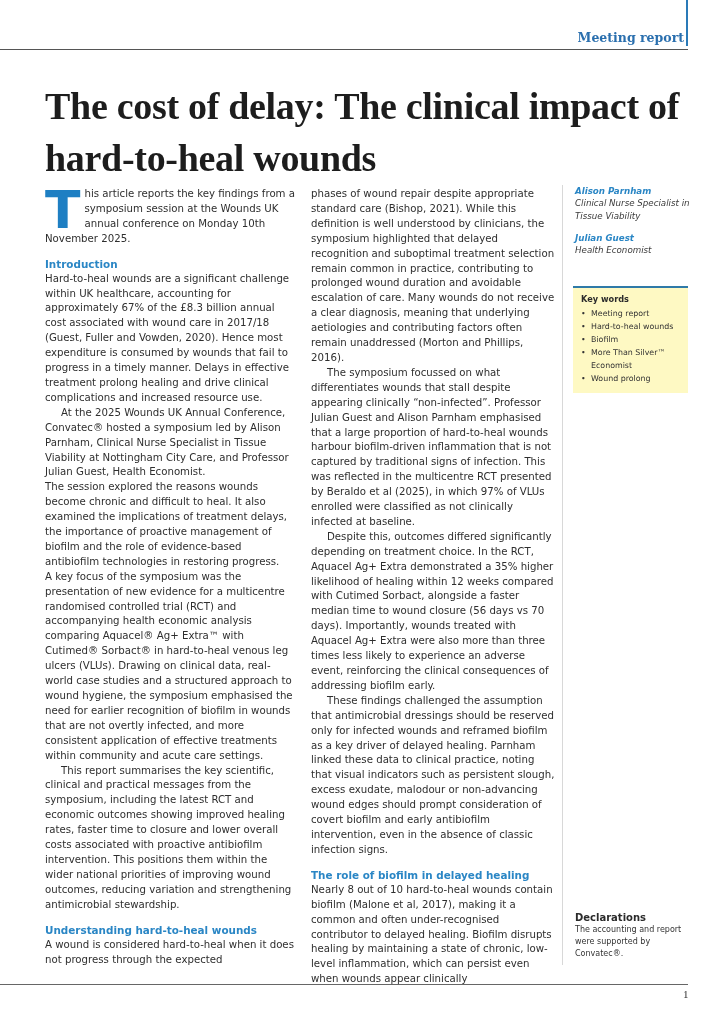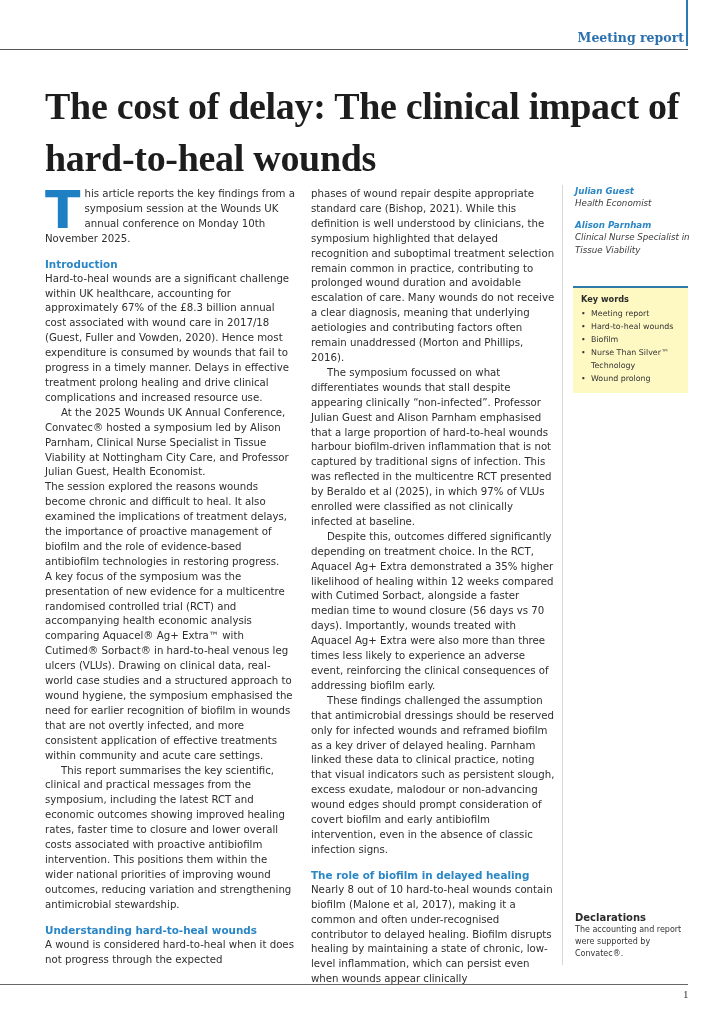--- a/index.html
+++ b/index.html
@@ -58,35 +58,35 @@
   <p>phases of wound repair despite appropriate standard care (Bishop, 2021). While this definition is well understood by clinicians, the symposium highlighted that delayed recognition and suboptimal treatment selection remain common in practice, contributing to prolonged wound duration and avoidable escalation of care. Many wounds do not receive a clear diagnosis, meaning that underlying aetiologies and contributing factors often remain unaddressed (Morton and Phillips, 2016).</p>
   <p class="indent">The symposium focussed on what differentiates wounds that stall despite appearing clinically “non-infected”. Professor Julian Guest and Alison Parnham emphasised that a large proportion of hard-to-heal wounds harbour biofilm-driven inflammation that is not captured by traditional signs of infection. This was reflected in the multicentre RCT presented by Beraldo et al (2025), in which 97% of VLUs enrolled were classified as not clinically infected at baseline.</p>
   <p class="indent">Despite this, outcomes differed significantly depending on treatment choice. In the RCT, Aquacel Ag+ Extra demonstrated a 35% higher likelihood of healing within 12 weeks compared with Cutimed Sorbact, alongside a faster median time to wound closure (56 days vs 70 days). Importantly, wounds treated with Aquacel Ag+ Extra were also more than three times less likely to experience an adverse event, reinforcing the clinical consequences of addressing biofilm early.</p>
   <p class="indent">These findings challenged the assumption that antimicrobial dressings should be reserved only for infected wounds and reframed biofilm as a key driver of delayed healing. Parnham linked these data to clinical practice, noting that visual indicators such as persistent slough, excess exudate, malodour or non-advancing wound edges should prompt consideration of covert biofilm and early antibiofilm intervention, even in the absence of classic infection signs.</p>
   <h2>The role of biofilm in delayed healing</h2>
   <p>Nearly 8 out of 10 hard-to-heal wounds contain biofilm (Malone et al, 2017), making it a common and often under-recognised contributor to delayed healing. Biofilm disrupts healing by maintaining a state of chronic, low-level inflammation, which can persist even when wounds appear clinically</p>
 </div>
 
 <div class="sidebar">
   <div class="author">
+    <div class="author-name">Alison Parnham</div>
+    <div class="author-role">Clinical Nurse Specialist in Tissue Viability</div>
+  </div>
+  <div class="author">
     <div class="author-name">Julian Guest</div>
     <div class="author-role">Health Economist</div>
-  </div>
-  <div class="author">
-    <div class="author-name">Alison Parnham</div>
-    <div class="author-role">Clinical Nurse Specialist in Tissue Viability</div>
   </div>
 
   <div class="keywords">
     <div class="kw-title">Key words</div>
     <ul>
       <li>Meeting report</li>
       <li>Hard-to-heal wounds</li>
       <li>Biofilm</li>
-      <li>Nurse Than Silver™ Technology</li>
+      <li>More Than Silver™ Economist</li>
       <li>Wound prolong</li>
     </ul>
   </div>
 
   <div class="declarations">
     <div class="decl-title">Declarations</div>
     <div class="decl-text">The accounting and report were supported by Convatec®.</div>
   </div>
 </div>
 

